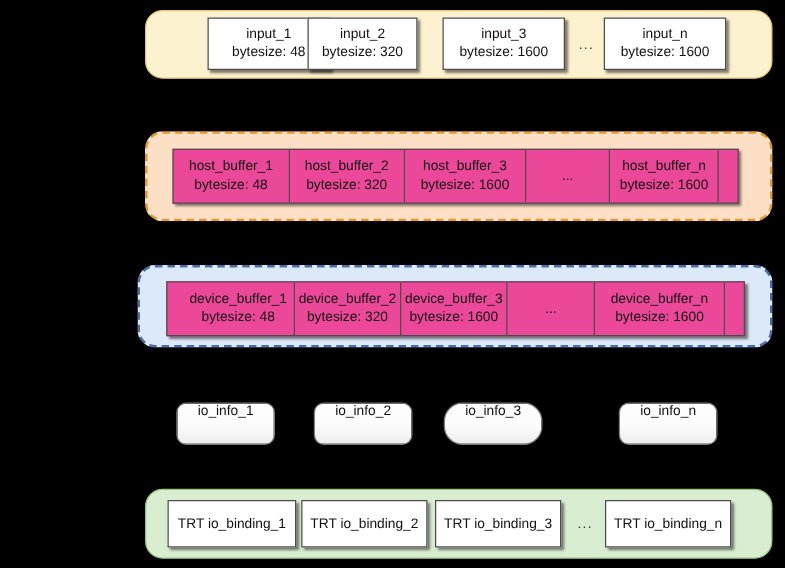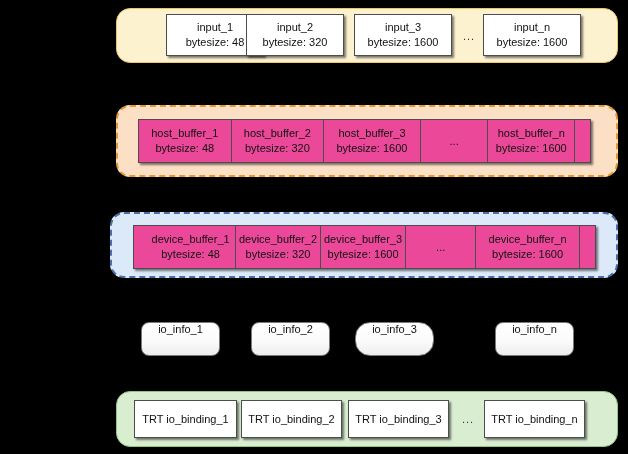--- a/index.html
+++ b/index.html
@@ -153,21 +153,21 @@
     </g>
   </svg>
 
   <div class="band inputs"></div>
 
   <div class="node" style="left:138px; top:14px; width:98px; height:42px;margin-left:28px;">
     <span class="l1">input_1</span>
     <span class="l2">bytesize: 48</span>
   </div>
 
-  <div class="node" style="left:246px; top:14px; width:98px; height:42px;align-items:center;">
+  <div class="node" style="left:246px; top:14px; width:88px; height:42px;align-items:center;">
     <span class="l1">input_2</span>
     <span class="l2">bytesize: 320</span>
   </div>
 
   <div class="node" style="left:354px; top:14px; width:98px; height:42px;">
     <span class="l1">input_3</span>
     <span class="l2">bytesize: 1600</span>
   </div>
 
   <div class="ellipsis" style="left:463px; top:30px;">...</div>

